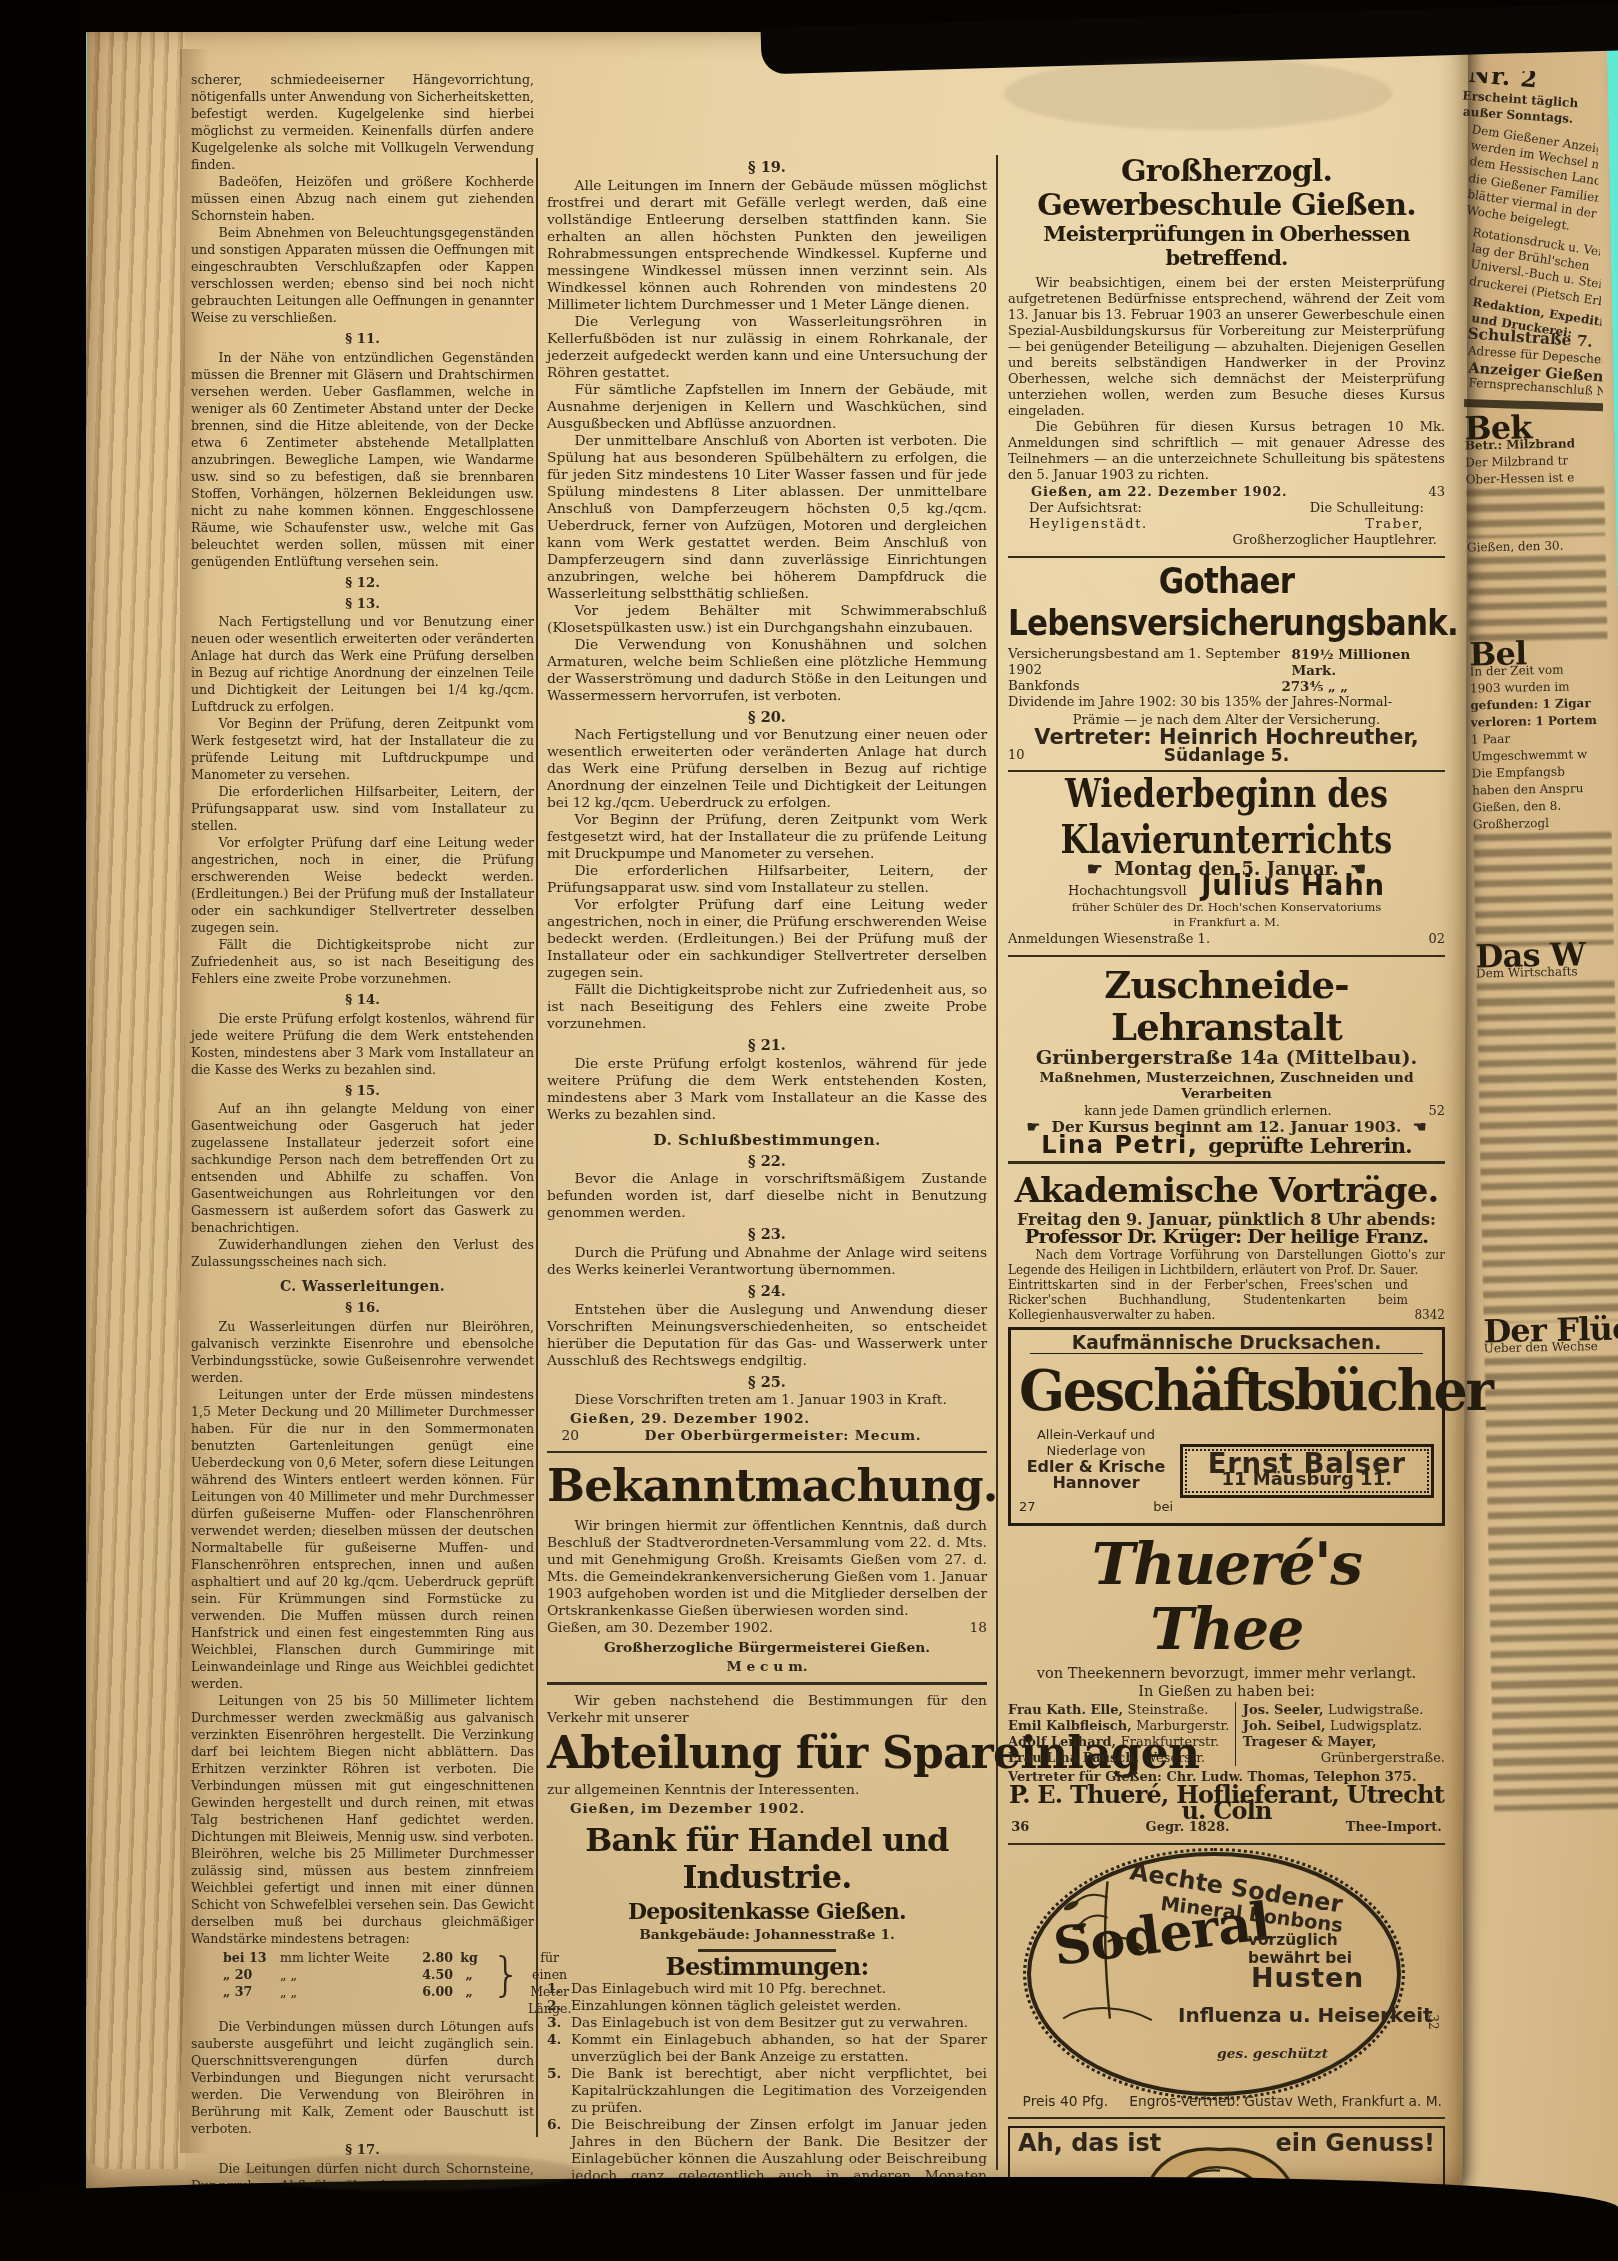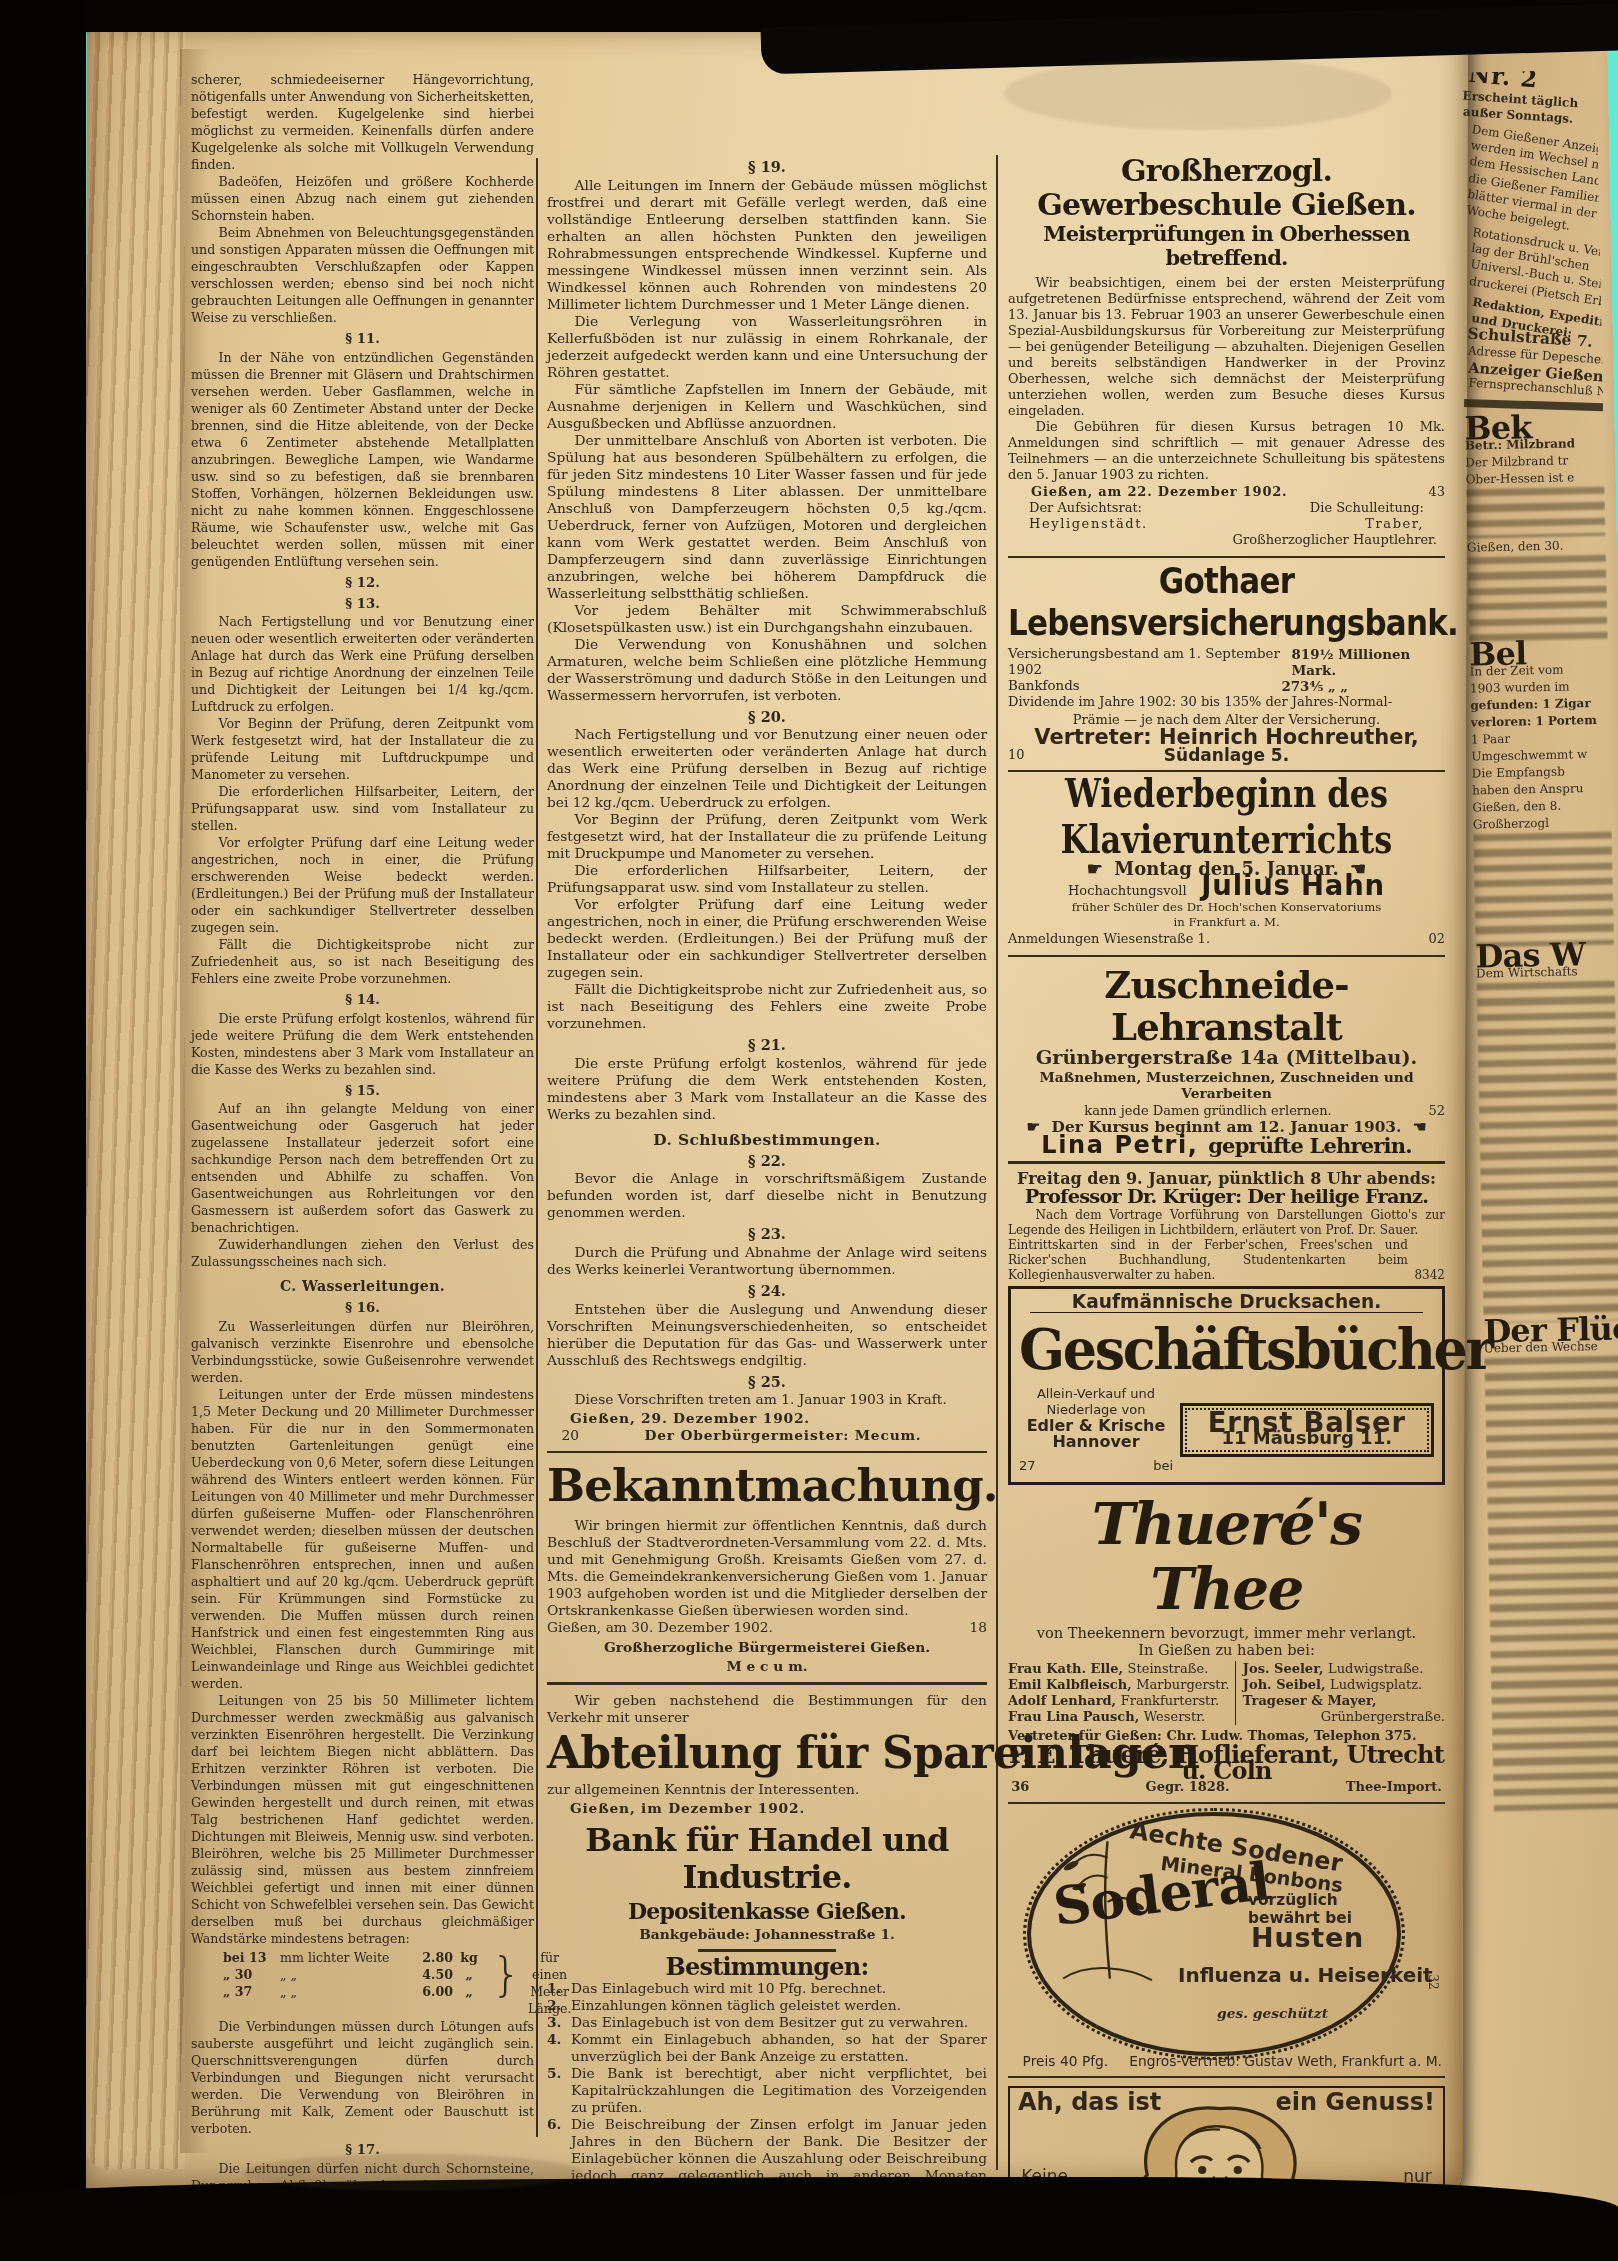--- a/index.html
+++ b/index.html
@@ -170,21 +170,21 @@
       <p class="t-p">Leitungen von 25 bis 50 Millimeter lichtem Durchmesser werden zweckmäßig aus galvanisch verzinkten Eisenröhren hergestellt. Die Verzinkung darf bei leichtem Biegen nicht abblättern. Das Erhitzen verzinkter Röhren ist verboten. Die Verbindungen müssen mit gut eingeschnittenen Gewinden hergestellt und durch reinen, mit etwas Talg bestrichenen Hanf gedichtet werden. Dichtungen mit Bleiweis, Mennig usw. sind verboten. Bleiröhren, welche bis 25 Millimeter Durchmesser zulässig sind, müssen aus bestem zinnfreiem Weichblei gefertigt und innen mit einer dünnen Schicht von Schwefelblei versehen sein. Das Gewicht derselben muß bei durchaus gleichmäßiger Wandstärke mindestens betragen:</p>
       <div class="kgtable">
         <div class="kgrows">
           <div class="kgrow">
             <span class="kg1">bei 13</span>
             <span class="kg2">mm lichter Weite</span>
             <span class="kg3">2.80</span>
             <span class="kg4">kg</span>
           </div>
           <div class="kgrow">
-            <span class="kg1">„ 30</span>
+            <span class="kg1">„ 20</span>
             <span class="kg2">„  „</span>
             <span class="kg3">4.50</span>
             <span class="kg4">„</span>
           </div>
           <div class="kgrow">
             <span class="kg1">„ 37</span>
             <span class="kg2">„  „</span>
             <span class="kg3">6.00</span>
             <span class="kg4">„</span>
           </div>
@@ -359,20 +359,21 @@
         <span>☚</span>
       </div>
       <div class="lp-row">
         <span class="lp-name">Lina Petri,</span>
         <span class="lp-role blk">geprüfte Lehrerin.</span>
       </div>
     </div>
     <div class="t-hr"></div>
 
     <div class="ad">
+      <div class="blk ak-title">Akademische Vorträge.</div>
       <div class="ak-when">Freitag den 9. Januar, pünktlich 8 Uhr abends:</div>
       <div class="ak-speaker blk">Professor Dr. Krüger: Der heilige Franz.</div>
       <p class="t-p" style="font-size:12px;line-height:15px;margin:0;">Nach dem Vortrage Vorführung von Darstellungen Giotto's zur Legende des Heiligen in Lichtbildern, erläutert von Prof. Dr. Sauer.</p>
       <div class="pnum" style="font-size:12px;line-height:15px;">
         <span class="pt" style="text-align:justify;">Eintrittskarten sind in der Ferber'schen, Frees'schen und Ricker'schen Buchhandlung, Studentenkarten beim Kollegienhausverwalter zu haben.</span>
         <span class="pn">8342</span>
       </div>
     </div>
 
     <div class="gb-box">

